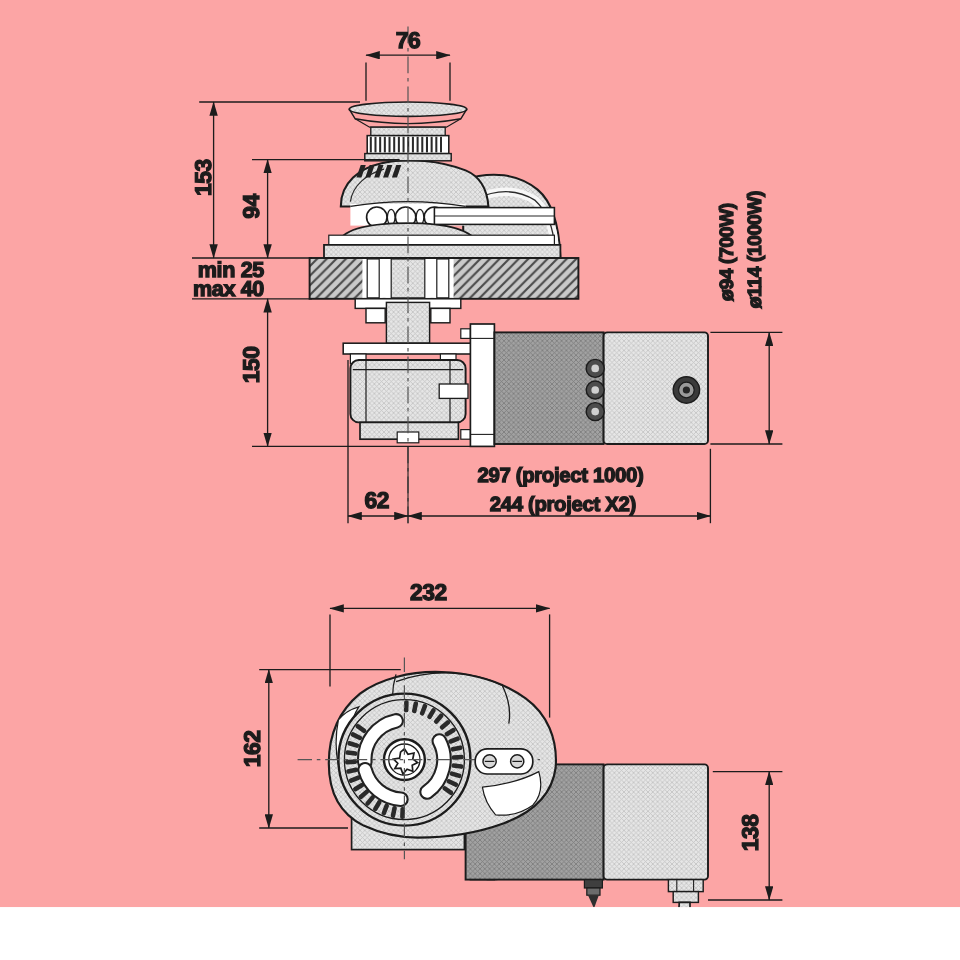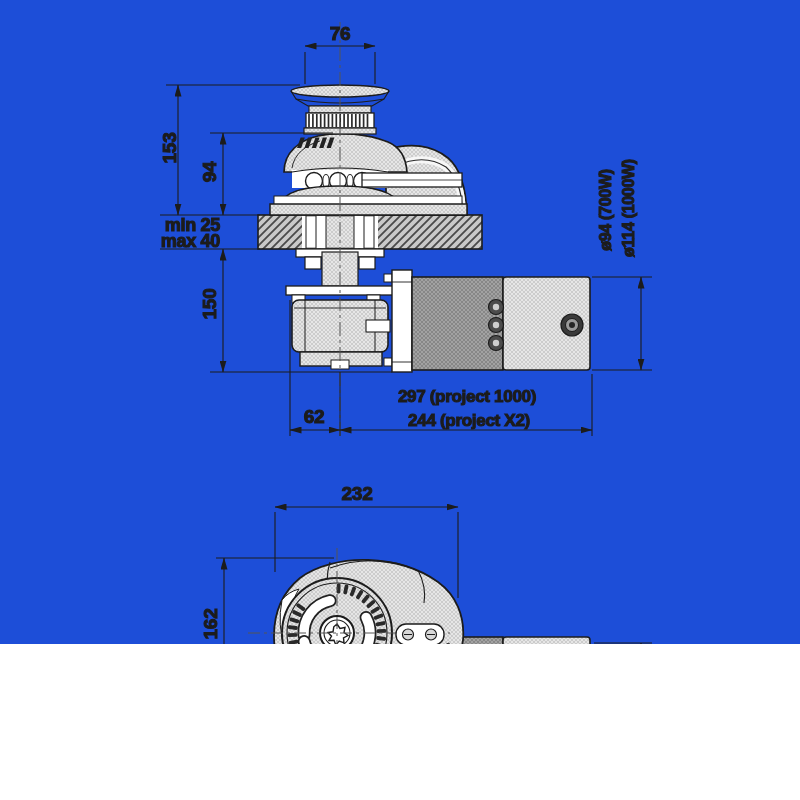--- a/index.html
+++ b/index.html
@@ -1,16 +1,16 @@
 <!DOCTYPE html>
 <html><head>
 <meta charset="utf-8">
 <style>
   html,body{margin:0;padding:0;background:#ffffff;}
-  .page{position:relative;width:800px;height:644px;background:#1d4ed8;overflow:hidden;
+  .page{position:relative;width:800px;height:756px;background:#fca5a5;overflow:hidden;
         font-family:"Liberation Sans", sans-serif;}
   svg text{font-family:"Liberation Sans", sans-serif;font-weight:700;fill:#1c1c1c;letter-spacing:-0.3px;}
   .dimnum{font-size:19px;}
   .dimtxt{font-size:17px;}
   .dimsml{font-size:16px;}
   .dimmm{font-size:18px;}
 </style>
 </head>
 <body>
 

